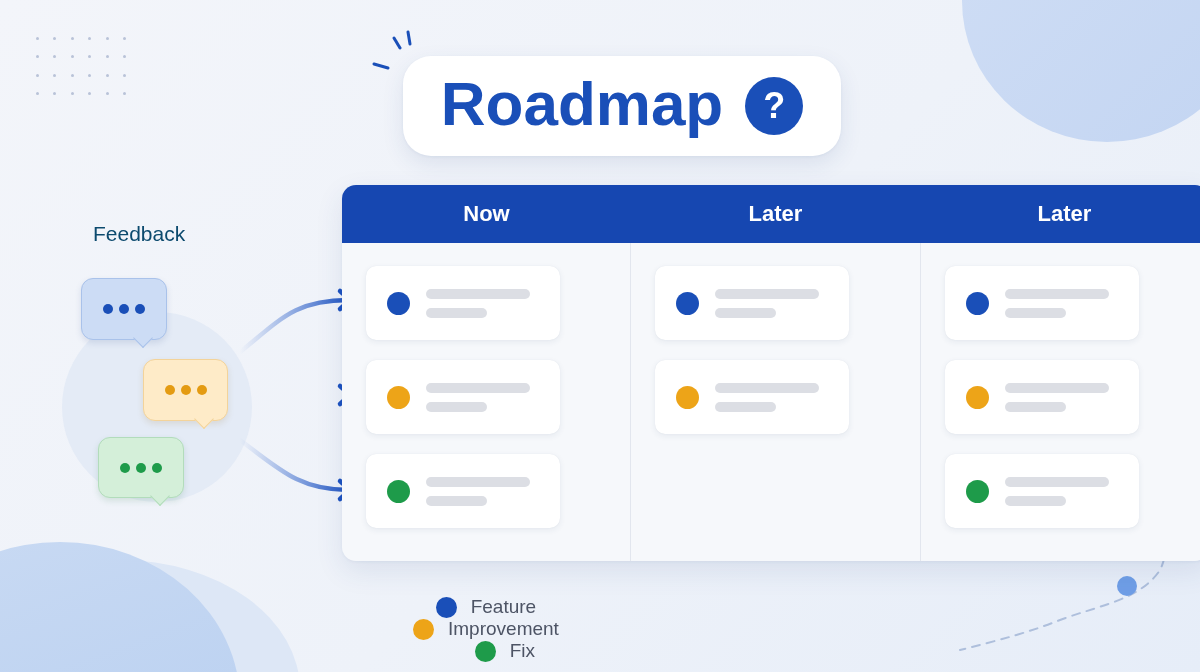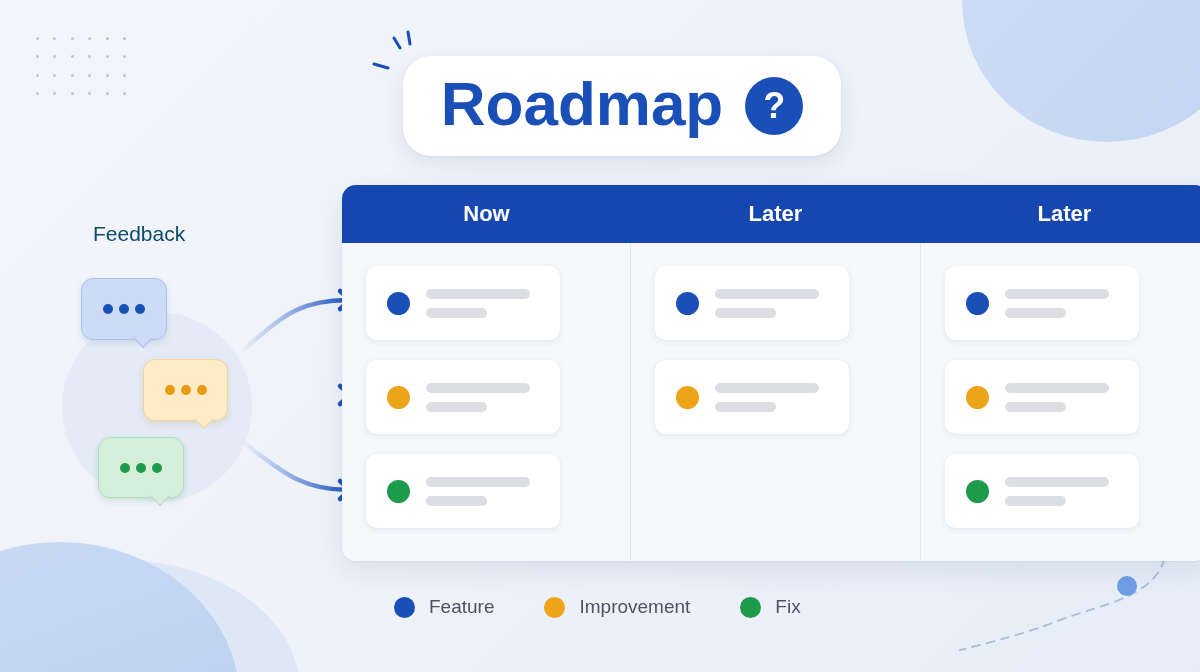--- a/index.html
+++ b/index.html
@@ -62,21 +62,21 @@
   .card {
     width: 194px; height: 74px; background: #ffffff; border-radius: 10px; margin-bottom: 20px;
     box-shadow: 0 2px 6px rgba(40, 60, 100, 0.08), 0 0 1px rgba(40,60,100,0.10);
     display: flex; align-items: center; padding-left: 21px; gap: 16px;
   }
   .card .dot { width: 23px; height: 23px; border-radius: 50%; flex: none; }
   .card .lines { display: flex; flex-direction: column; gap: 9px; }
   .card .l1 { width: 104px; height: 10px; border-radius: 5px; background: #dcdee4; }
   .card .l2 { width: 61px; height: 10px; border-radius: 5px; background: #dcdee4; }
 
-  .legend { position: absolute; left: 394px; top: 596px; display: flex; align-items: center; }
+  .legend { position: absolute; left: 413px; top: 596px; display: flex; align-items: center; flex-direction: column; }
   .legend-item { display: flex; align-items: center; gap: 14px; margin-right: 50px; }
   .legend-item:last-child { margin-right: 12px; }
   .legend-dot { width: 21px; height: 21px; border-radius: 50%; }
   .legend-label { font-size: 19px; color: #4d5465; }
 
   .deco-path { position: absolute; left: 0; top: 0; width: 1200px; height: 672px; pointer-events: none; }
 </style>
 </head>
 <body>
 

